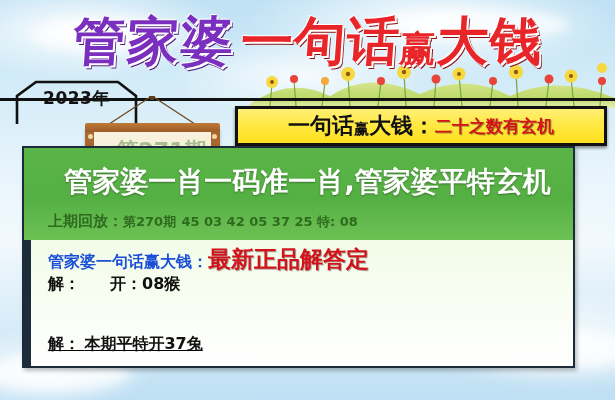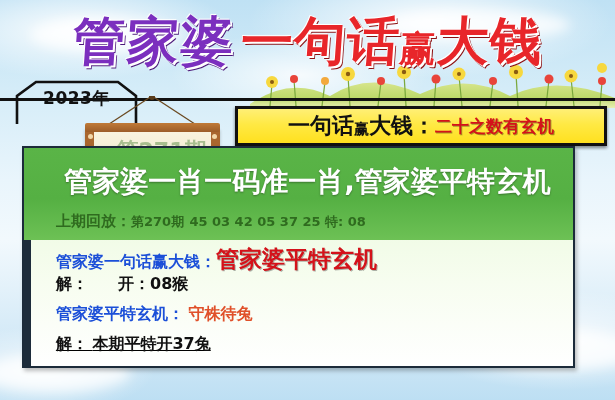--- a/index.html
+++ b/index.html
@@ -120,21 +120,21 @@
   }
   .card .greenband{
     position:absolute;left:0;top:0;width:100%;height:92px;
     background:linear-gradient(180deg,#5ab447 0%,#55b043 55%,#6dc155 100%);
   }
   .card .leftbar{
     position:absolute;left:0;top:92px;width:7px;bottom:0;background:#1d2c3b;
   }
 
   .rows{position:absolute;left:0;top:0;width:100%;height:100%;}
-  .row{position:absolute;left:32px;white-space:nowrap;}
+  .row{position:absolute;left:24px;white-space:nowrap;}
 
   .r-replay{
     top:64px;font-size:15px;font-weight:bold;color:#2f6b1f;
     font-family:"DejaVu Sans","Liberation Sans",sans-serif;
   }
   .r-replay .nums{font-size:13px;font-weight:bold;color:#2f6b1f;}
 
   .r-blue{
     font-size:16px;font-weight:bold;color:#1b4fd8;
     font-family:Liberation Serif, serif;
@@ -277,30 +277,27 @@
     <div class="greenband"></div>
     <div class="leftbar"></div>
 
     <div class="rows">
 
       <div class="row r-replay">
         <span>上期回放：</span><span class="nums">第270期</span>&nbsp;<span class="nums">45 03 42 05 37 25 特: 08</span>
       </div>
 
       <div class="row line2">
-        <span class="r-blue">管家婆一句话赢大钱：</span><span class="r-bigred">管家婆平特玄机</span>
+        <span class="r-blue">管家婆一句话赢大钱：</span><span class="r-bigred">最新正品解答定</span>
       </div>
 
       <div class="row line3">
         <span class="r-black">解：</span><span class="ind"></span><span class="r-black">开：08猴</span>
       </div>
 
-      <div class="row line4">
-        <span class="r-blue">管家婆平特玄机：</span>&nbsp;<span class="r-orange">守株待兔</span>
-      </div>
 
       <div class="row line5">
         <span class="r-black">解：</span>&nbsp;<span class="r-black">本期平特开37兔</span>
       </div>
 
     </div>
   </div>
 
   <div class="wm">
     <div>管家婆一肖一码准一肖,管家婆平特玄机</div>

